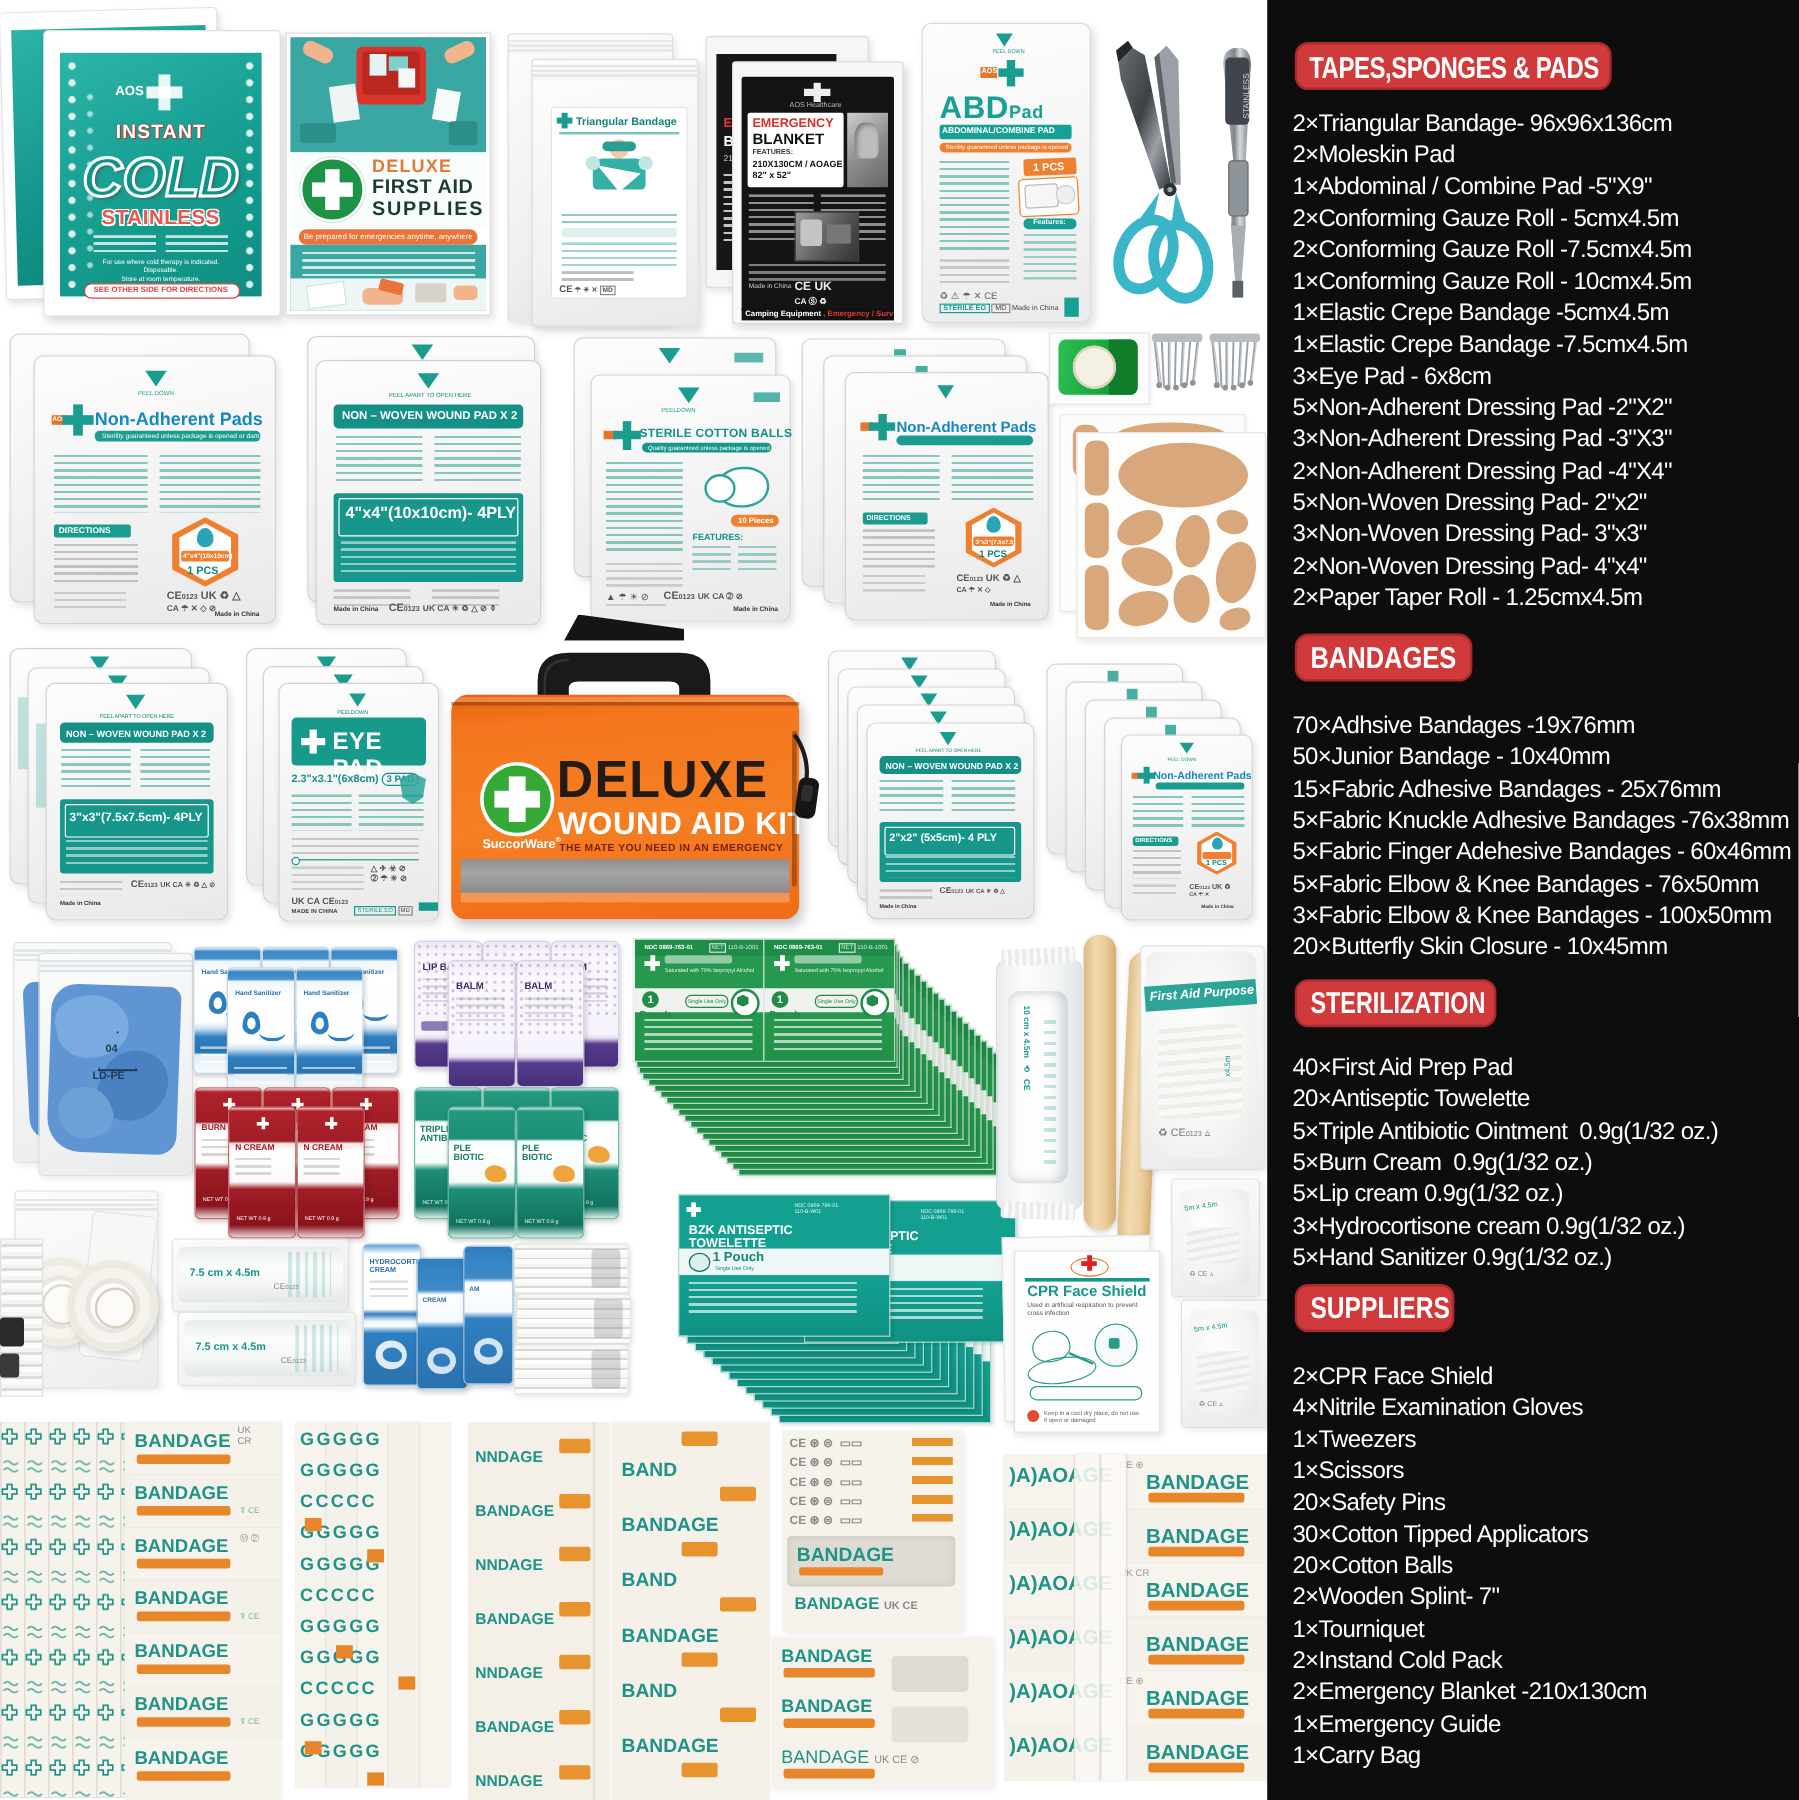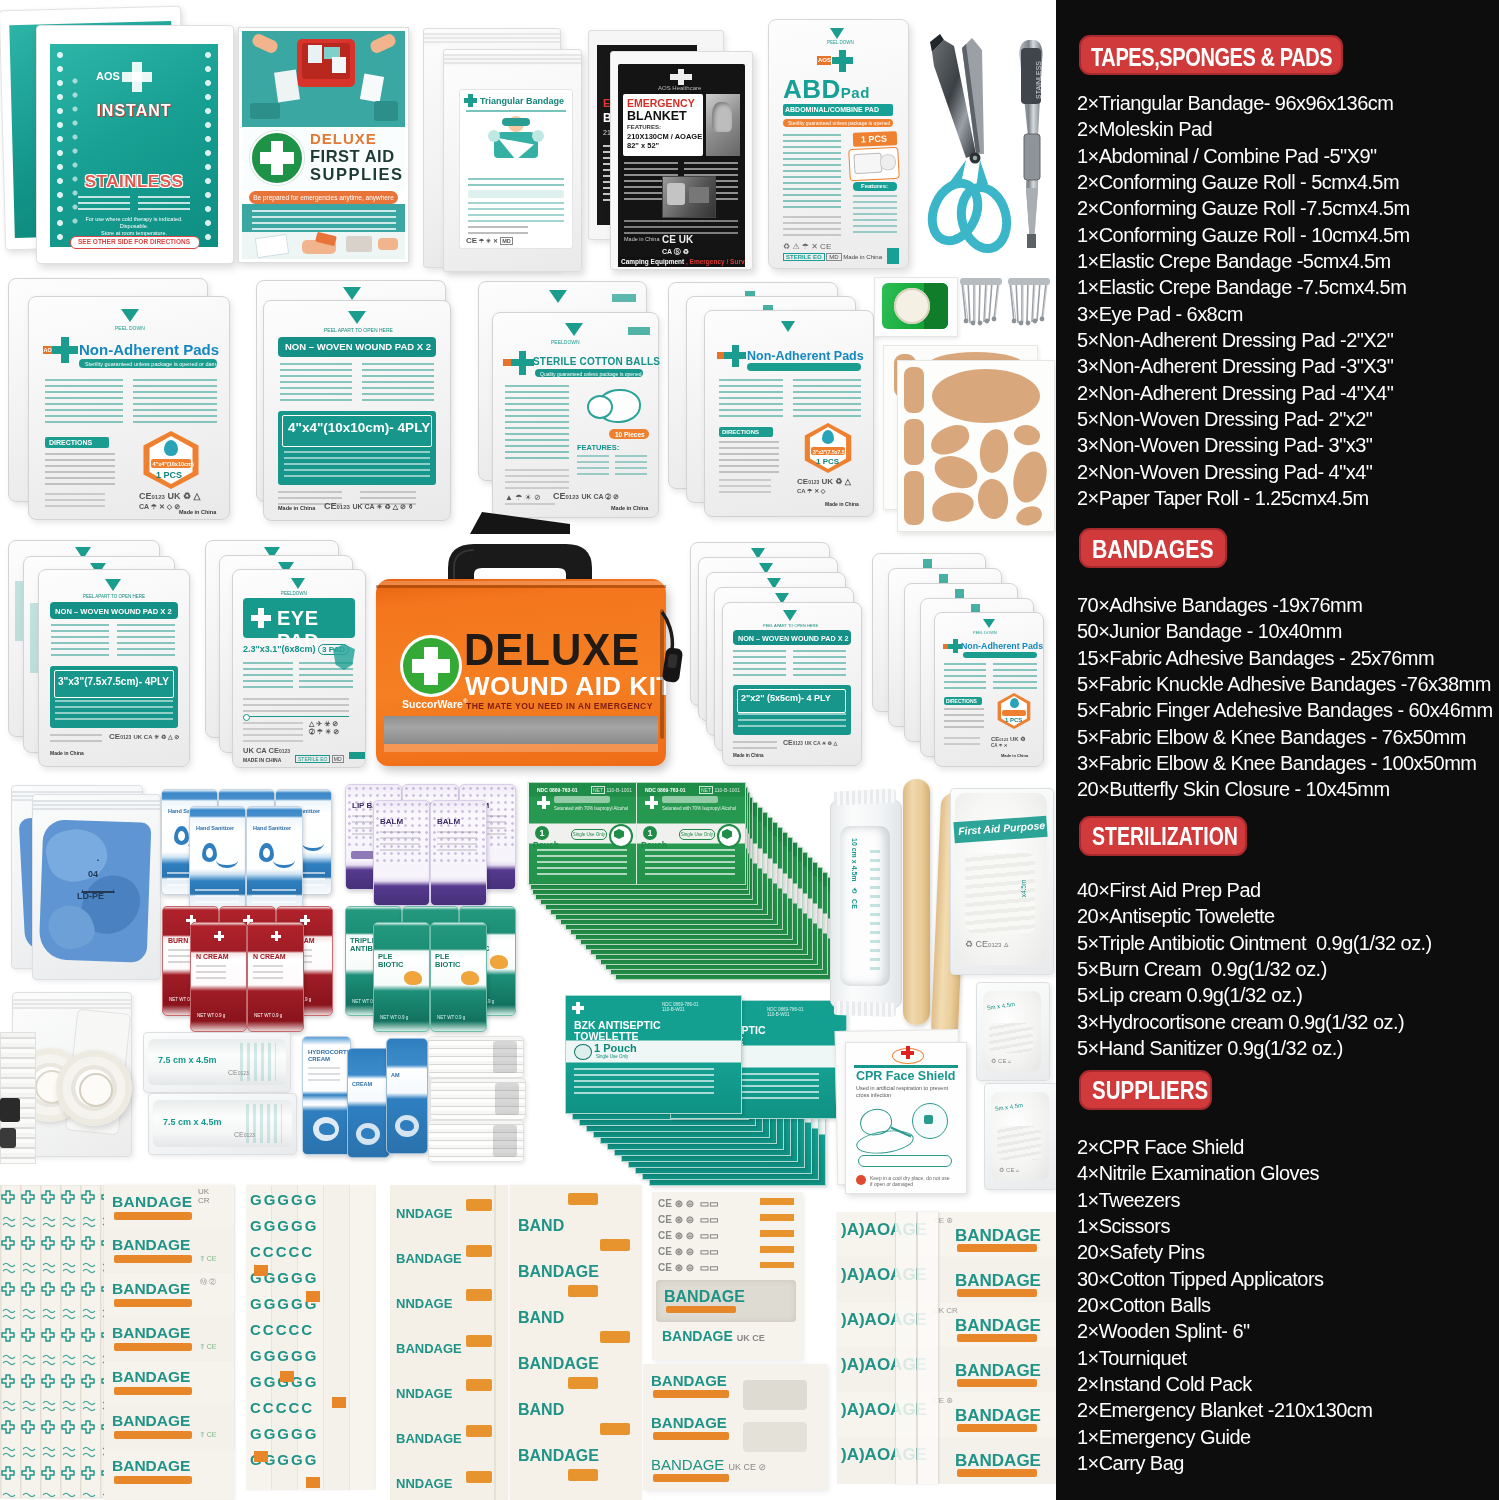--- a/index.html
+++ b/index.html
@@ -38,20 +38,21 @@
     <div class="a" style="left:18px;top:30px;width:14px;height:150px;background:repeating-radial-gradient(circle at 7px 7px,rgba(255,255,255,.6) 0 2px,transparent 3px 100%);background-size:14px 14px;"></div>
 
     <div class="a" style="left:72px;top:18px;width:30px;height:30px;">
       <div class="a" style="left:10px;top:0;width:10px;height:30px;background:#fff;opacity:.9;"></div>
       <div class="a" style="left:0;top:10px;width:30px;height:10px;background:#fff;opacity:.9;"></div>
     </div>
     <div class="a" style="left:46px;top:26px;color:#fff;font-weight:bold;font-size:11px;">AOS</div>
 
     <div class="a" style="left:0;top:58px;width:100%;text-align:center;color:#fff;font-weight:bold;font-size:16px;letter-spacing:1px;text-shadow:0 0 2px #c0392b,1px 1px 0 #c0392b;">INSTANT</div>
 
+    <div class="a" style="left:0;top:76px;width:100%;text-align:center;color:#0f9488;font-style:italic;font-weight:bold;font-size:46px;-webkit-text-stroke:2.5px #fff;text-shadow:2px 2px 3px rgba(90,40,40,.55);">COLD</div>
 
     <div class="a" style="left:0;top:128px;width:100%;text-align:center;color:#e05a50;font-weight:bold;font-size:17px;letter-spacing:.5px;text-shadow:-1px -1px 0 #fff,1px -1px 0 #fff,-1px 1px 0 #fff,1px 1px 0 #fff;">STAINLESS</div>
 
     <div class="wl" style="left:28px;top:152px;width:52px;height:16px;"></div>
     <div class="wl" style="left:88px;top:152px;width:52px;height:16px;"></div>
     <div class="a" style="left:14px;top:172px;width:140px;text-align:center;color:#fff;font-size:5.5px;line-height:7px;">For use where cold therapy is indicated.<br>Disposable.<br>Store at room temperature.</div>
 
     <div class="a" style="left:20px;top:192px;width:128px;height:11px;background:#fff;border-radius:6px;border:1px solid #d44;"></div>
     <div class="a" style="left:20px;top:194px;width:128px;text-align:center;color:#d44;font-size:6.5px;font-weight:bold;">SEE OTHER SIDE FOR DIRECTIONS</div>
   </div>
@@ -1295,20 +1296,20 @@
 <div class="a" style="left:1079px;top:1070px;width:133px;height:40px;background:#d03a3a;border:2px solid #a82a2e;border-radius:11px;box-sizing:border-box;"></div>
 <div class="a" style="left:1092px;top:1076px;color:#fff;font-weight:bold;font-size:25px;transform:scaleX(.82);transform-origin:left;white-space:nowrap;">SUPPLIERS</div>
 
 <div class="a" style="left:1077px;top:1134px;color:#fff;font-size:20px;line-height:26.35px;letter-spacing:-.55px;white-space:pre;">2×CPR Face Shield
 4×Nitrile Examination Gloves
 1×Tweezers
 1×Scissors
 20×Safety Pins
 30×Cotton Tipped Applicators
 20×Cotton Balls
-2×Wooden Splint- 6"
+2×Wooden Splint- 7"
 1×Tourniquet
 2×Instand Cold Pack
 2×Emergency Blanket -210x130cm
 1×Emergency Guide
 1×Carry Bag</div>
 
 </div>
 
 </body></html>

